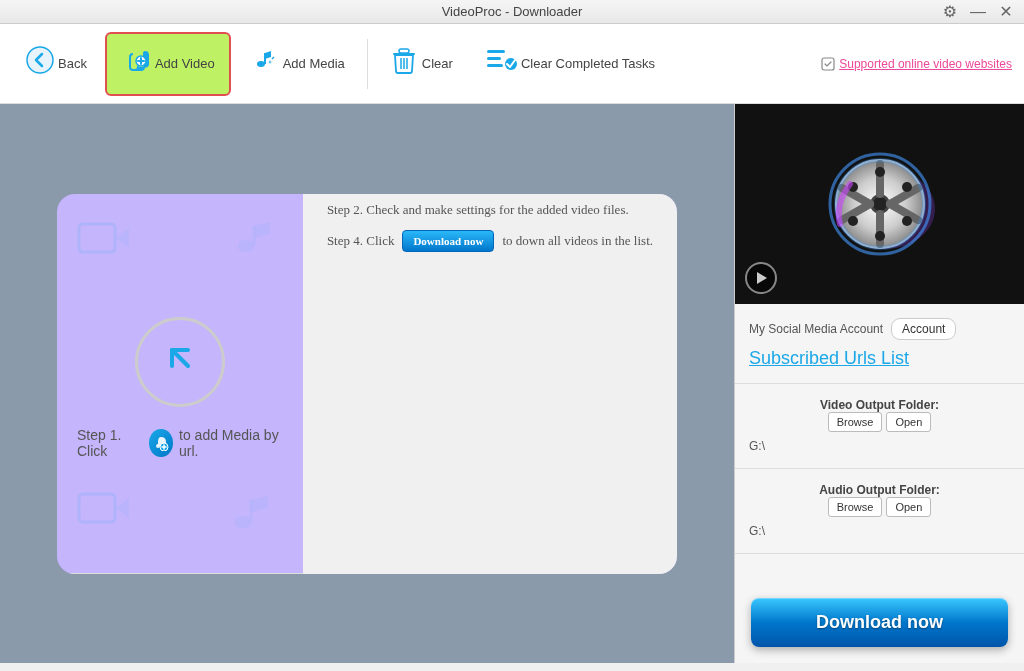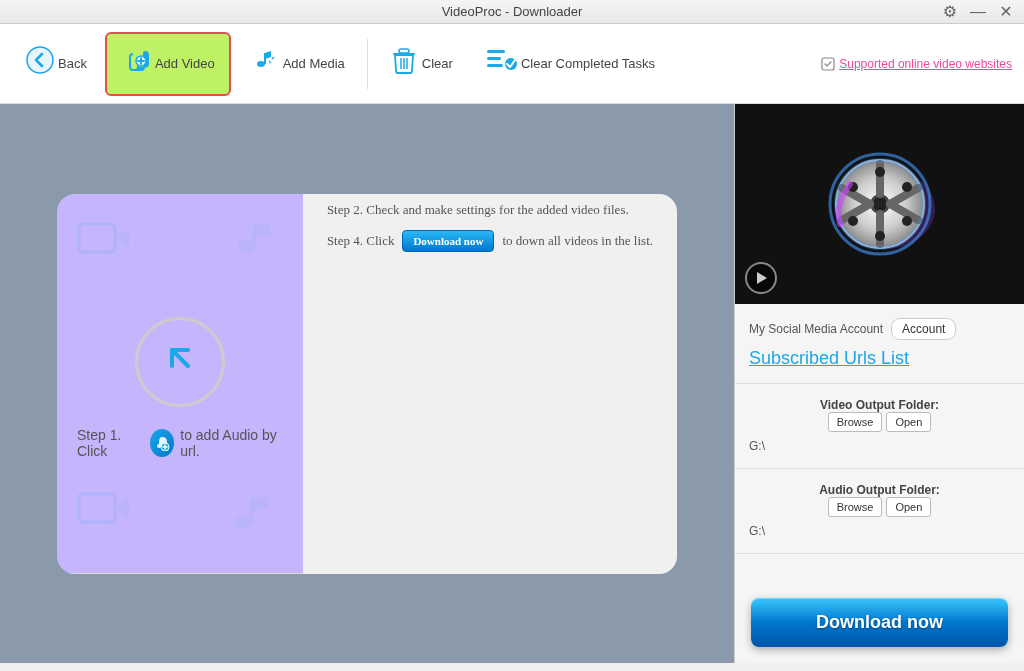--- a/index.html
+++ b/index.html
@@ -469,21 +469,21 @@
         <div class="step1-text">
           <span>Step 1. Click</span>
           <span class="inline-icon">
             <svg width="16" height="16" viewBox="0 0 16 16">
               <path d="M8 2 Q13 2 13 7 L13 9 A3 3 0 0 1 7 9 L7 11 Q7 13 5 13 Q3 13 3 11 Q3 9 5 9 L5 7 Q5 2 8 2Z" fill="white" opacity="0.9"></path>
               <circle cx="11" cy="12" r="4" fill="#1aa8e8" stroke="white" stroke-width="1"></circle>
               <line x1="11" y1="10" x2="11" y2="14" stroke="white" stroke-width="1.5" stroke-linecap="round"></line>
               <line x1="9" y1="12" x2="13" y2="12" stroke="white" stroke-width="1.5" stroke-linecap="round"></line>
             </svg>
           </span>
-          <span>to add Audio by url.</span>
+          <span>to add Media by url.</span>
         </div>
       </div>
 
       <div class="drop-bottom">
         <div class="step-text">
           <span>Step 2. Check and make settings for the added video files.</span>
         </div>
         <div class="step-text">
           <span>Step 4. Click</span>
           <span class="download-btn-inline">

